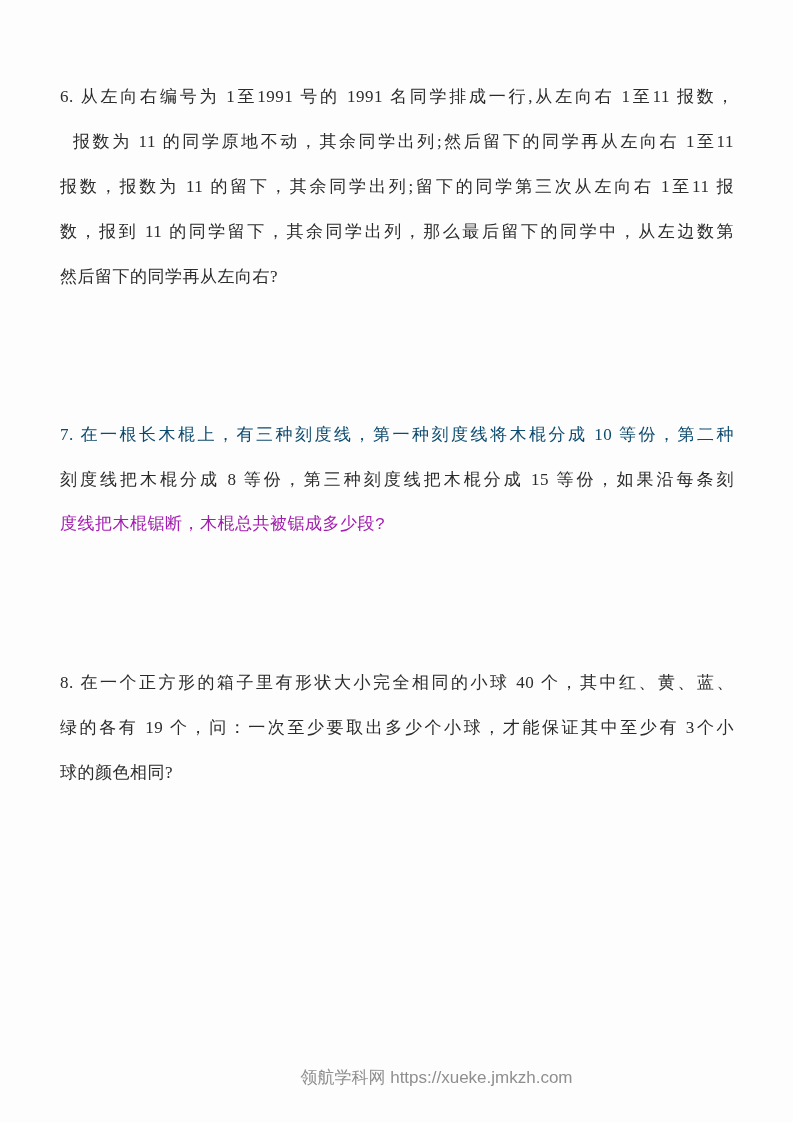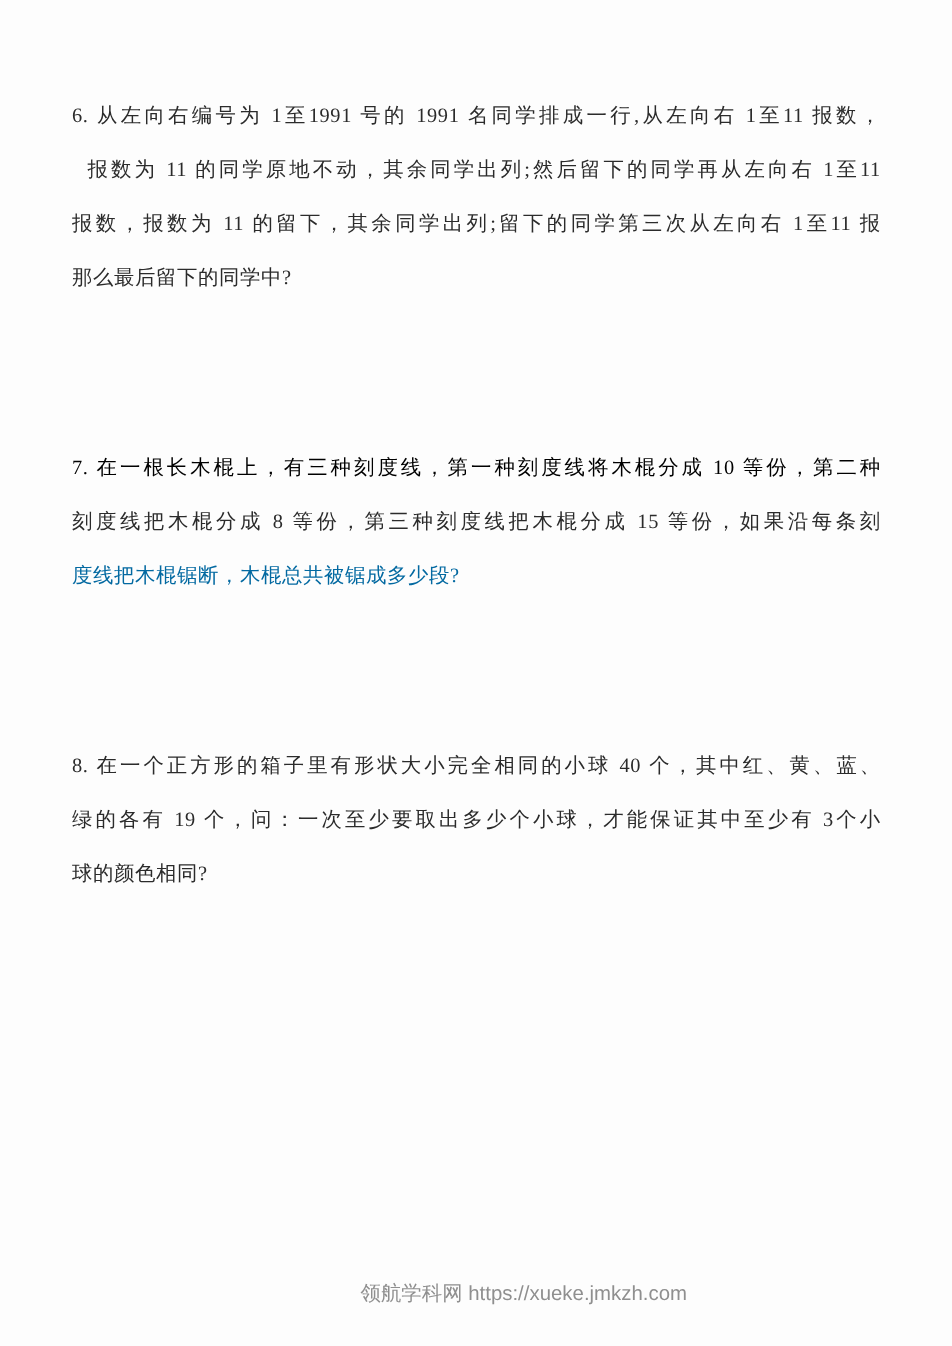--- a/index.html
+++ b/index.html
@@ -56,26 +56,27 @@
 </style>
 </head>
 <body style="background: rgb(253, 253, 253);">
 
 <div class="page">
   <main class="content">
       <section class="problem">
         <div class="line full" style="color: rgb(43, 43, 43);">6. 从左向右编号为 1至1991 号的 1991 名同学排成一行,从左向右 1至11 报数，</div>
         <div class="line full" style="color: rgb(43, 43, 43); margin-left: 13px;">报数为 11 的同学原地不动，其余同学出列;然后留下的同学再从左向右 1至11</div>
         <div class="line full" style="color: rgb(43, 43, 43);">报数，报数为 11 的留下，其余同学出列;留下的同学第三次从左向右 1至11 报</div>
-        <div class="line" style="color: rgb(43, 43, 43);">那么最后留下的同学中?</div>
+        <div class="line full" style="color: rgb(43, 43, 43);">数，报到 11 的同学留下，其余同学出列，那么最后留下的同学中，从左边数第</div>
+        <div class="line" style="color: rgb(43, 43, 43);">然后留下的同学再从左向右?</div>
       </section>
       <section class="problem">
-        <div class="line full" style="color: #000000;">7. 在一根长木棍上，有三种刻度线，第一种刻度线将木棍分成 10 等份，第二种</div>
+        <div class="line full" style="color: #0c4a6e;">7. 在一根长木棍上，有三种刻度线，第一种刻度线将木棍分成 10 等份，第二种</div>
         <div class="line full" style="color: rgb(43, 43, 43);">刻度线把木棍分成 8 等份，第三种刻度线把木棍分成 15 等份，如果沿每条刻</div>
-        <div class="line" style="color: #0369a1;">度线把木棍锯断，木棍总共被锯成多少段?</div>
+        <div class="line" style="color: #a21caf; font-family: Liberation Mono, monospace;">度线把木棍锯断，木棍总共被锯成多少段?</div>
       </section>
       <section class="problem">
         <div class="line full" style="color: rgb(43, 43, 43);">8. 在一个正方形的箱子里有形状大小完全相同的小球 40 个，其中红、黄、蓝、</div>
         <div class="line full" style="color: rgb(43, 43, 43);">绿的各有 19 个，问：一次至少要取出多少个小球，才能保证其中至少有 3个小</div>
         <div class="line" style="color: rgb(43, 43, 43);">球的颜色相同?</div>
       </section>
     </main>
   <footer class="footer" style="color: rgb(143, 143, 143);">
     <span>领航学科网 https://xueke.jmkzh.com</span>
   </footer>

